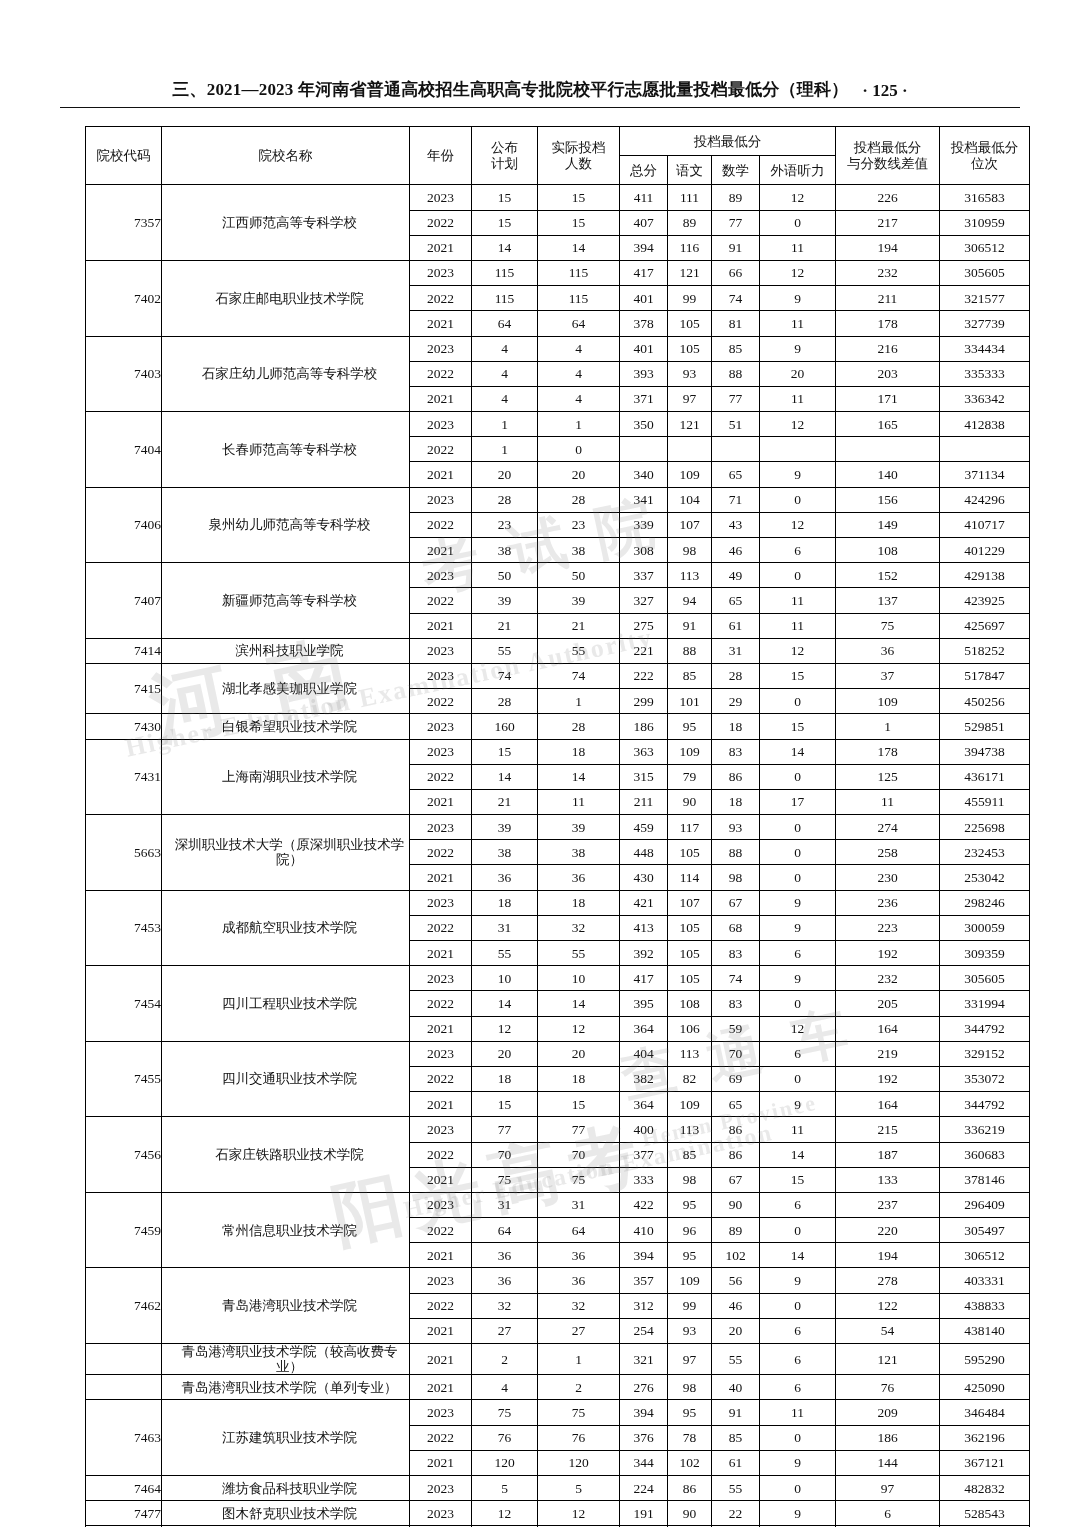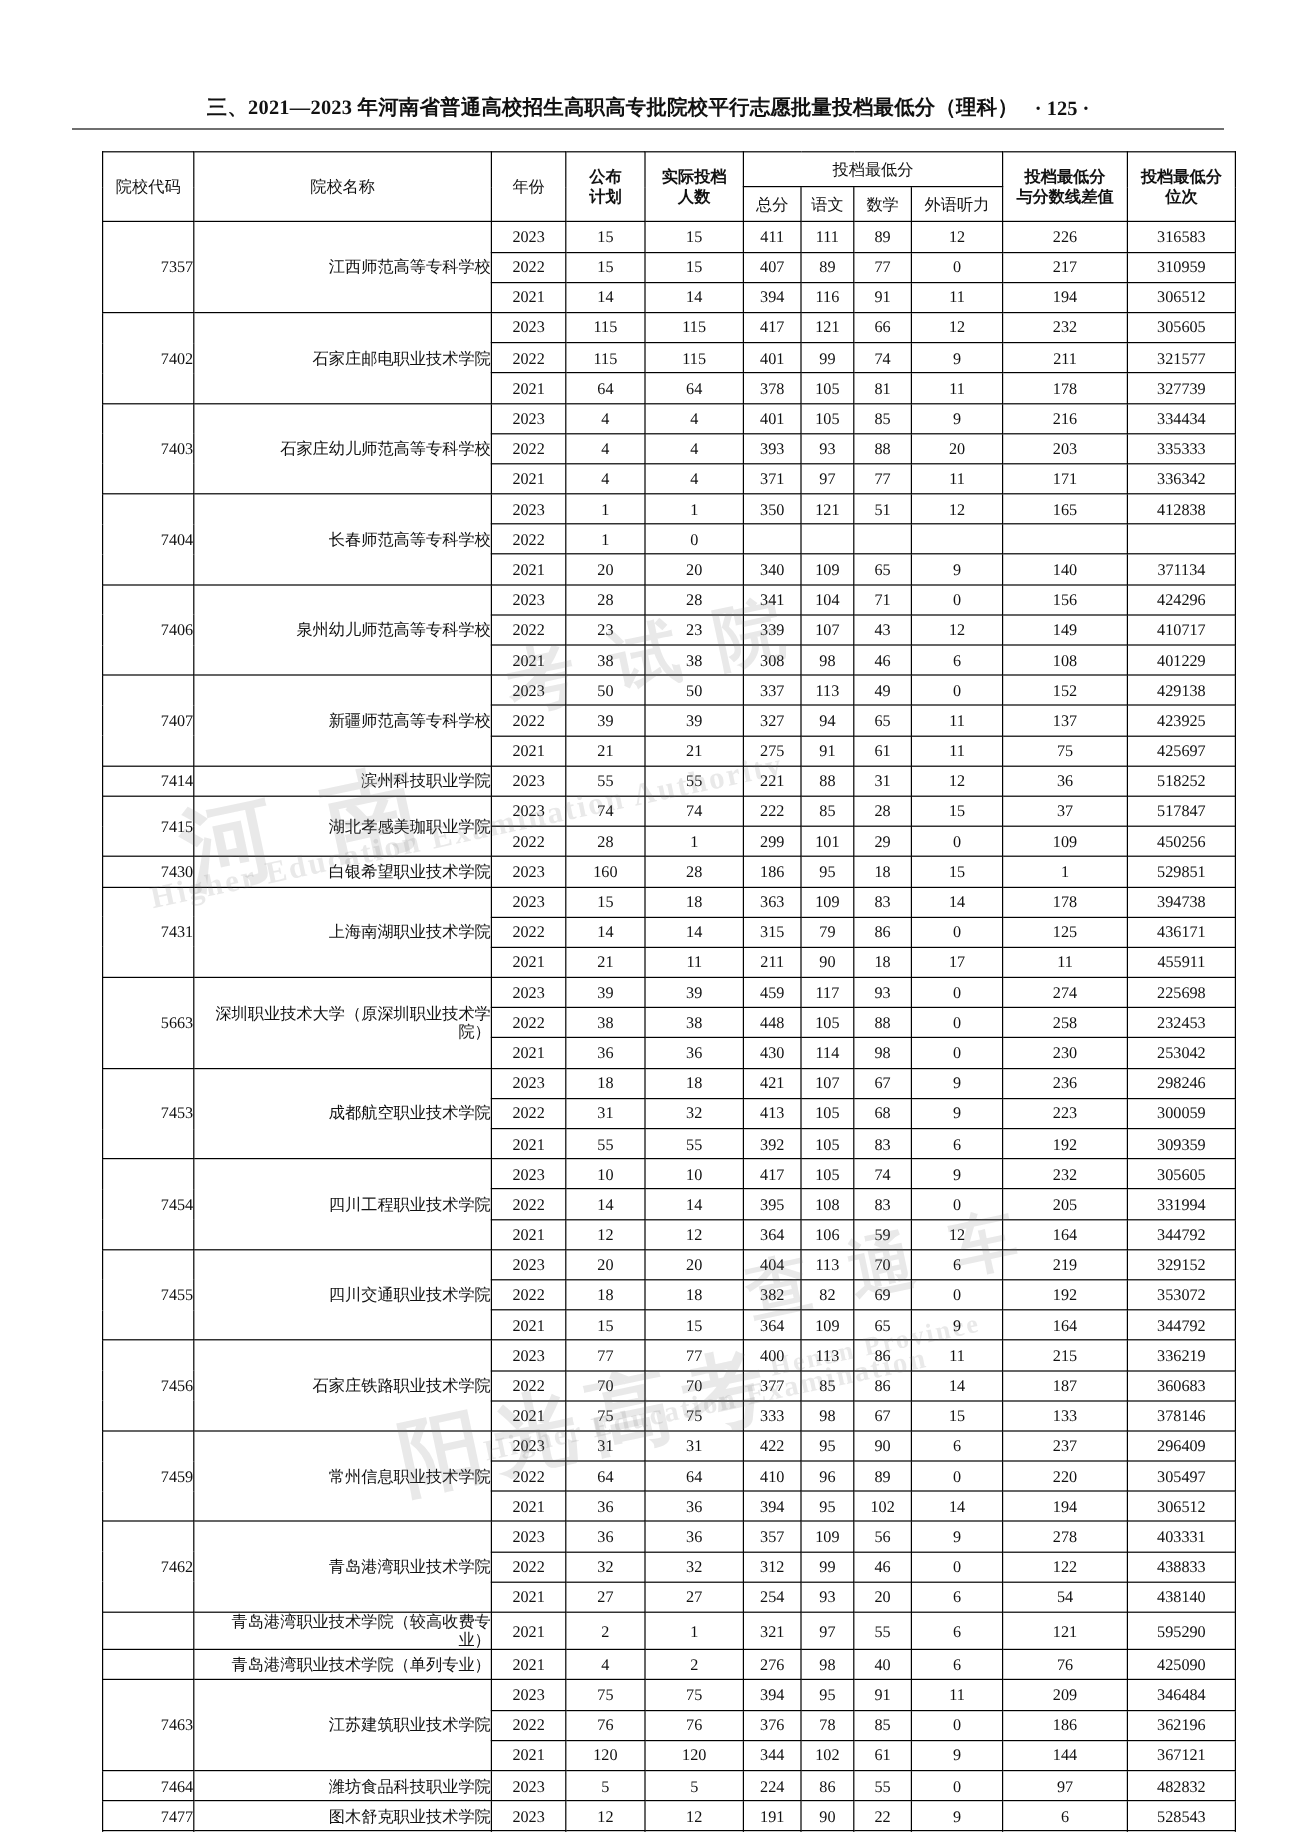--- a/index.html
+++ b/index.html
@@ -56,23 +56,23 @@
     padding:0;
     height:24.2px;
     line-height:1.12;
     font-weight:normal;
   }
   thead th{
     font-size:13.5px;
     font-weight:normal;
     padding:2px 1px;
   }
-  .hdr-two{line-height:1.18;font-weight:bold;}
+  .hdr-two{line-height:1.18;}
   td.name{
-    text-align:right;
+    text-align:center;
     padding-left:8px;
     white-space:normal;
     font-size:13.5px;
   }
   td.code{font-size:13.5px;text-align:right;}
   
   col.c-code{width:76px;}
   col.c-name{width:248px;}
   col.c-year{width:62px;}
   col.c-plan{width:66px;}

